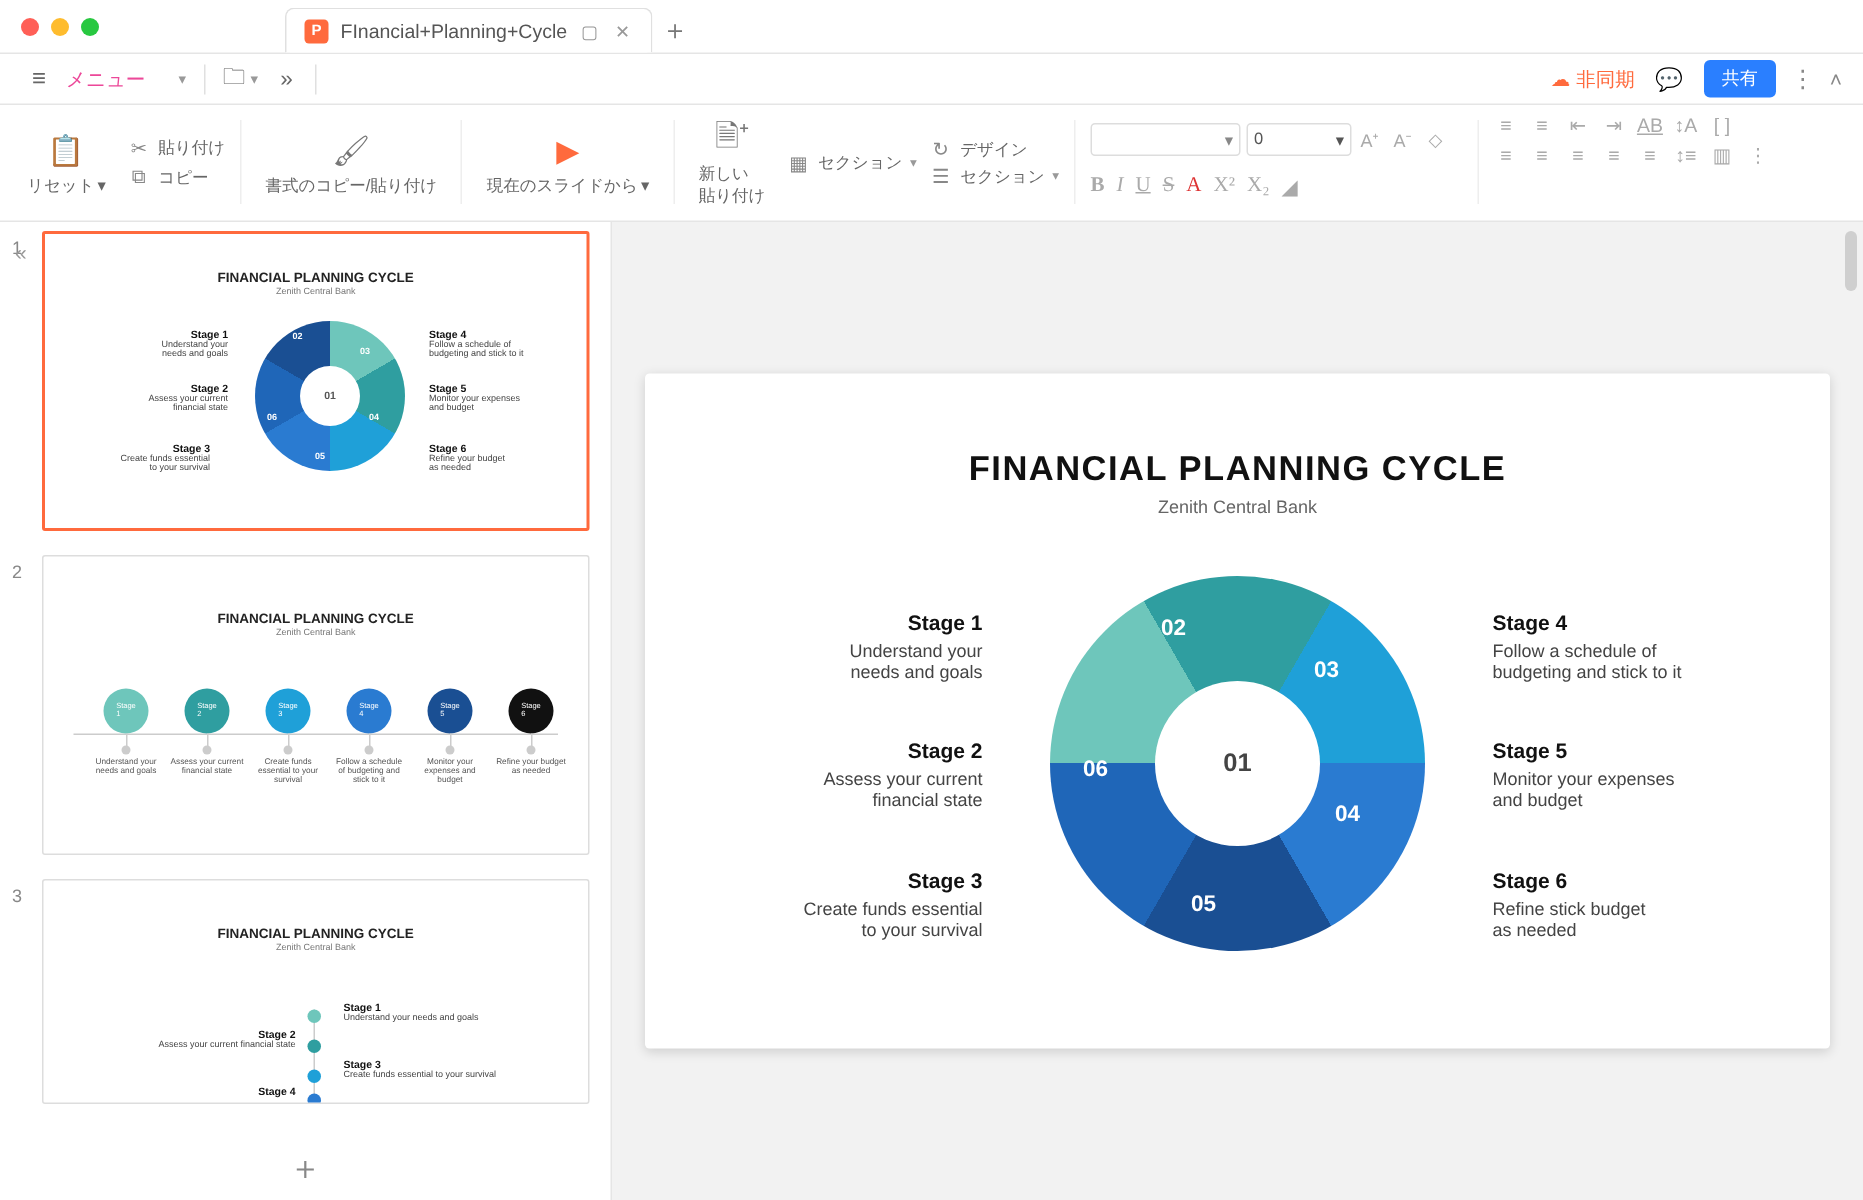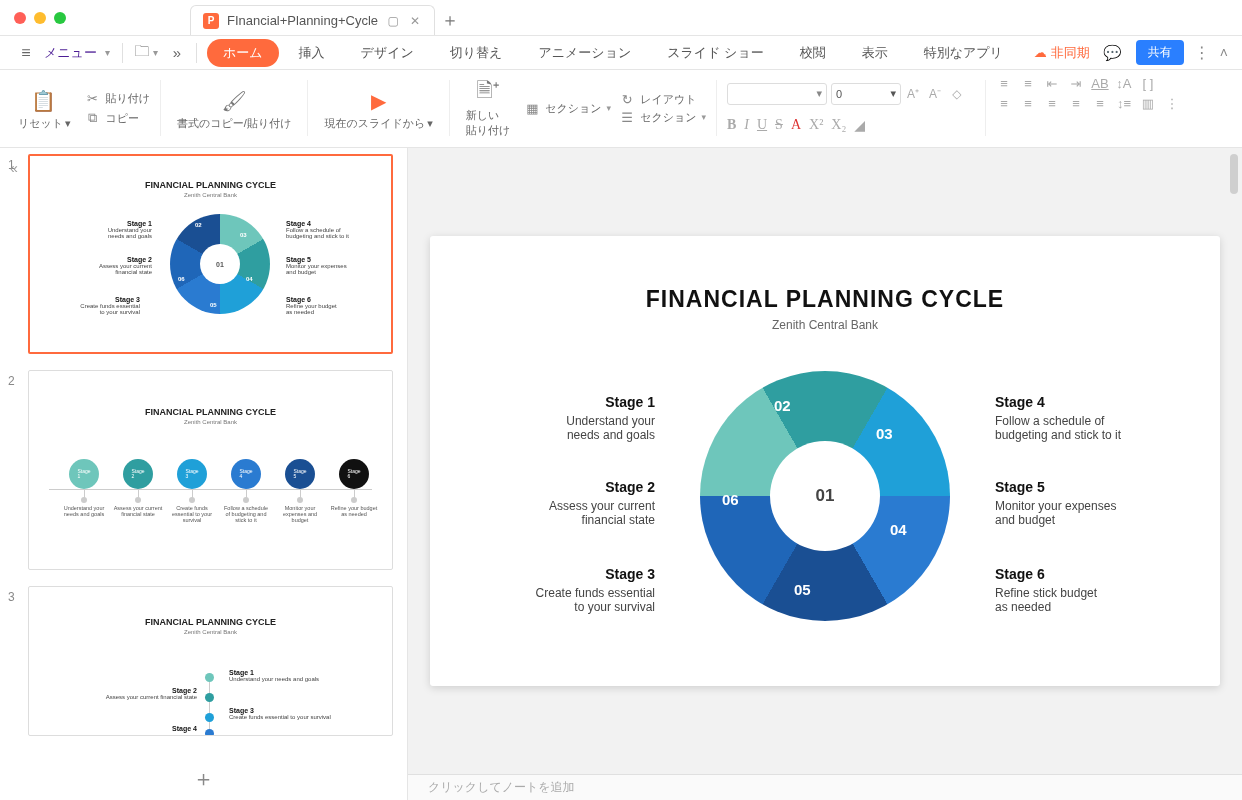--- a/index.html
+++ b/index.html
@@ -12,21 +12,21 @@
   .dot.red{background:#ff5f57}.dot.yellow{background:#febc2e}.dot.green{background:#28c840}
   .tabs { display:flex; height:100%; align-items:flex-end; margin-left: 110px;}
   .tab { height:30px; padding:0 12px; display:flex; align-items:center; gap:8px; font-size:13px; color:#555; border:1px solid #e0e0e0; border-bottom:none; border-radius:6px 6px 0 0; background:#fff;}
   .tab .appicon{ width:16px;height:16px;background:#ff6a3d;border-radius:3px; display:flex;align-items:center;justify-content:center;color:#fff;font-size:10px;font-weight:bold;}
   .tab .mini{width:14px;height:14px;display:flex;align-items:center;justify-content:center;color:#999;font-size:12px;}
   .newtab{ width:30px;height:30px;display:flex;align-items:center;justify-content:center;color:#777;font-size:18px;}
 
   
   .menubar { height: 34px; background:#fff; border-bottom:1px solid #e5e5e5; display:flex; align-items:center;}
   .hamb{width:24px;text-align:center;color:#666;font-size:16px;margin:0 6px 0 14px;}
-  .menu-lbl{font-size:13px;color:#4c1d95;margin-right:10px;}
+  .menu-lbl{font-size:13px;color:#ec4899;margin-right:24px;}
   .vsep{width:1px;height:20px;background:#e0e0e0;margin:0 6px;}
   .iconbtn{width:26px;height:26px;display:flex;align-items:center;justify-content:center;color:#666;font-size:15px;}
   .chev{font-size:10px;color:#999;margin-left:-2px;margin-right:6px;}
   .menus{display:flex;gap:4px;margin-left:4px;}
   .mtab{padding:5px 16px;font-size:13px;color:#555;border-radius:14px;}
   .mtab.active{background:#ff6a3d;color:#fff;}
   .mright{margin-left:auto;display:flex;align-items:center;gap:10px;padding-right:14px;}
   .sync{color:#ff6a3d;font-size:13px;display:flex;align-items:center;gap:4px;}
   .share{background:#2a7fff;color:#fff;font-size:12px;padding:4px 12px;border-radius:4px;}
   .more{color:#888;font-size:16px}
@@ -133,31 +133,20 @@
 
 <div class="menubar">
   <div class="hamb">≡</div>
   <span class="menu-lbl">メニュー</span>
   <span class="chev">▾</span>
   <div class="vsep"></div>
   <div class="iconbtn">🗀</div>
   <span class="chev">▾</span>
   <div class="iconbtn">»</div>
   <div class="vsep"></div>
-  <div class="menus">
-    <div class="mtab active">ホーム</div>
-    <div class="mtab">挿入</div>
-    <div class="mtab">デザイン</div>
-    <div class="mtab">切り替え</div>
-    <div class="mtab">アニメーション</div>
-    <div class="mtab">スライド ショー</div>
-    <div class="mtab">校閲</div>
-    <div class="mtab">表示</div>
-    <div class="mtab">特別なアプリ</div>
-  </div>
   <div class="mright">
     <div class="sync">
         <span>☁</span>
         <span>非同期</span>
       </div>
     <div class="iconbtn">💬</div>
     <div class="share">共有</div>
     <div class="more">⋮</div>
     <div class="collapse">˄</div>
   </div>
@@ -203,21 +192,21 @@
   <div class="rstack" style="gap:2px">
     <div class="sbtn">
         <span class="si">▦</span>
         <span>セクション</span>
         <span style="font-size:9px;color:#999">▾</span>
       </div>
   </div>
   <div class="rstack" style="gap:2px">
     <div class="sbtn">
         <span class="si">↻</span>
-        <span>レイアウト</span>
+        <span>デザイン</span>
       </div>
     <div class="sbtn">
         <span class="si">☰</span>
         <span>セクション</span>
         <span style="font-size:9px;color:#999">▾</span>
       </div>
   </div>
   <div class="rsep"></div>
   <div style="display:flex;flex-direction:column;gap:6px;justify-content:center;height:64px">
     <div class="fontrow">
@@ -390,17 +379,14 @@
 budgeting and stick to it</span></div>
         <div class="stagetxt right" style="top:243px;left:565px"><b>Stage 5</b><span style="white-space:pre">Monitor your expenses
 and budget</span></div>
         <div class="stagetxt right" style="top:330px;left:565px"><b>Stage 6</b><span style="white-space:pre">Refine stick budget
 as needed</span></div>
       </div>
     </div>
     <div class="vscroll">
         <div class="vthumb"></div>
       </div>
-    <div class="notes">
-        <span>クリックしてノートを追加</span>
-      </div>
   </div>
 </div>
 
 </body></html>

